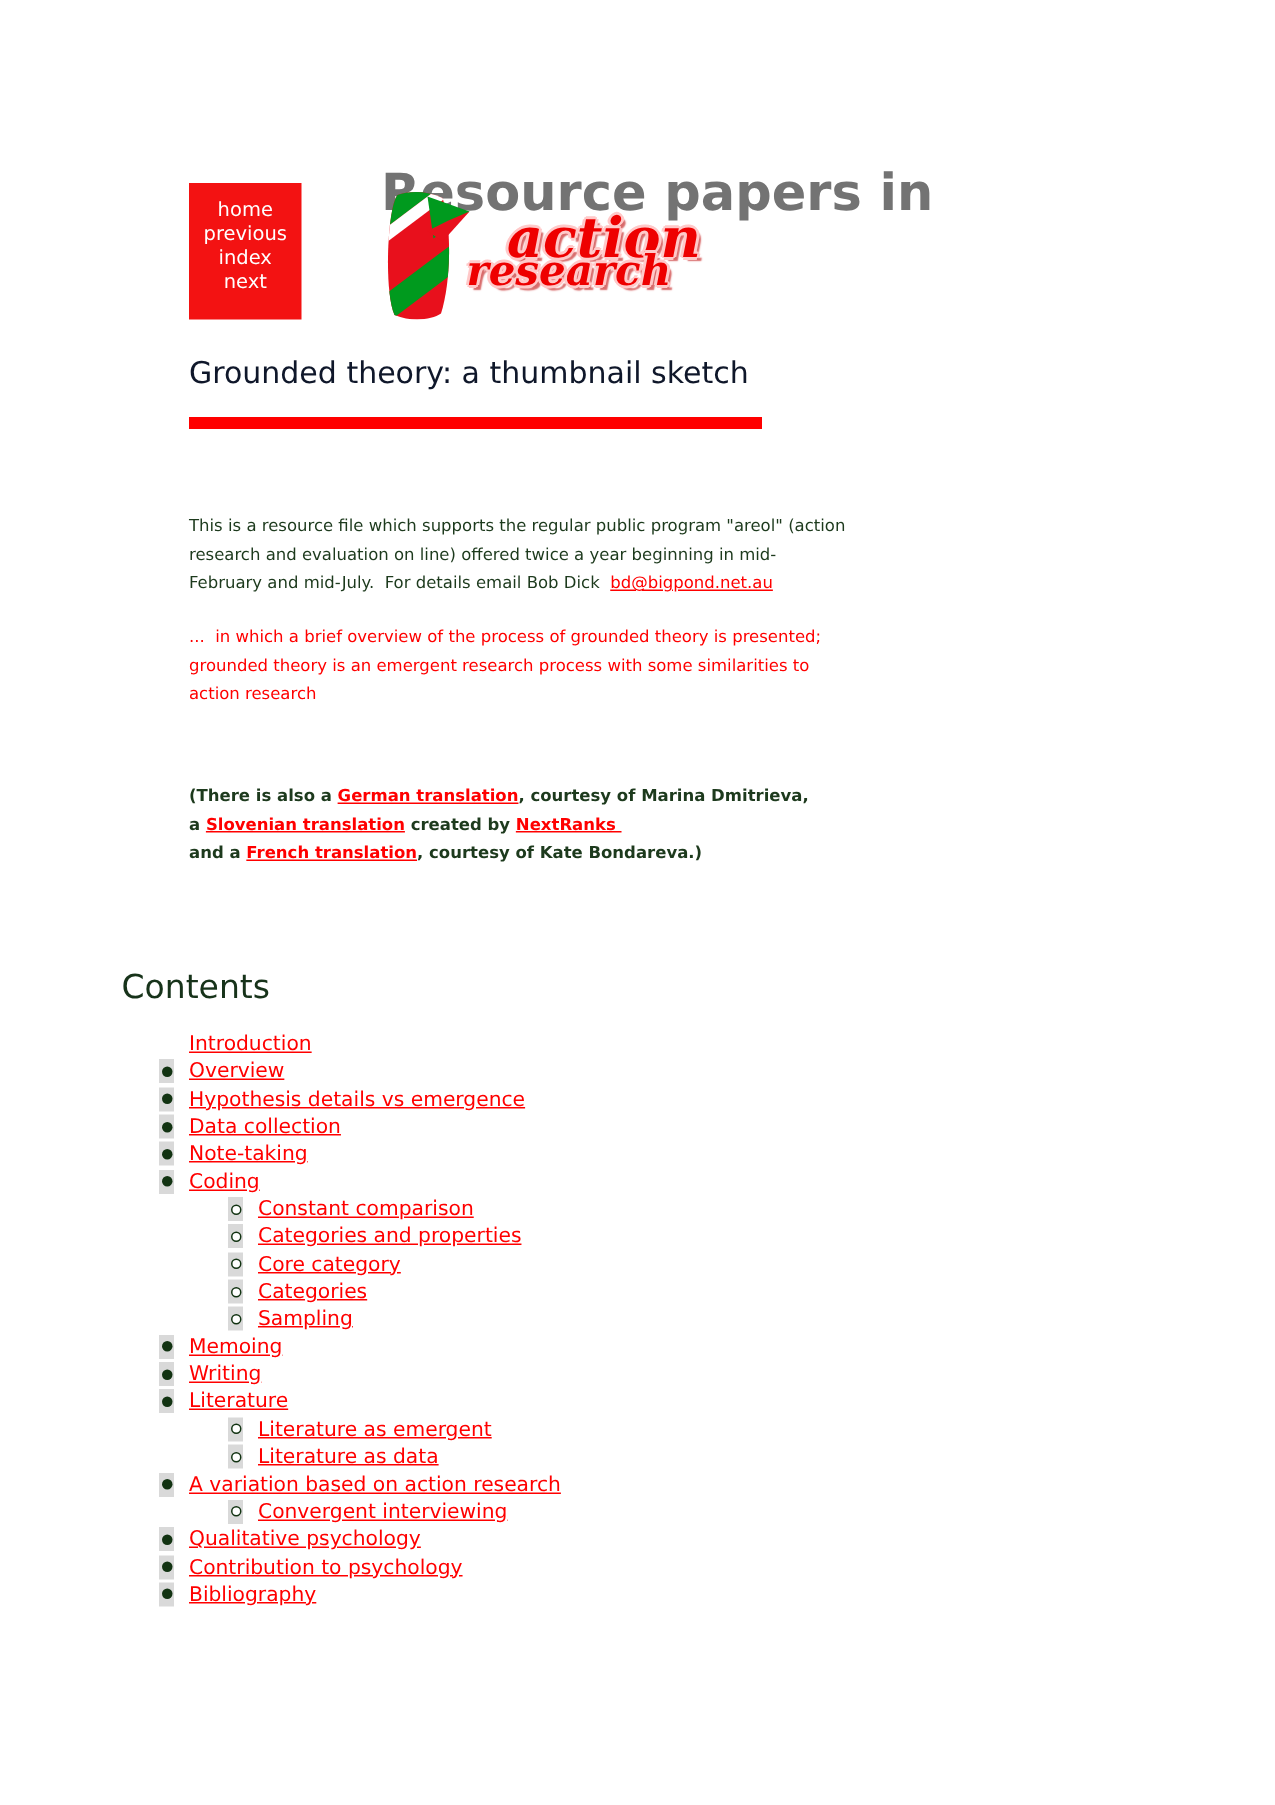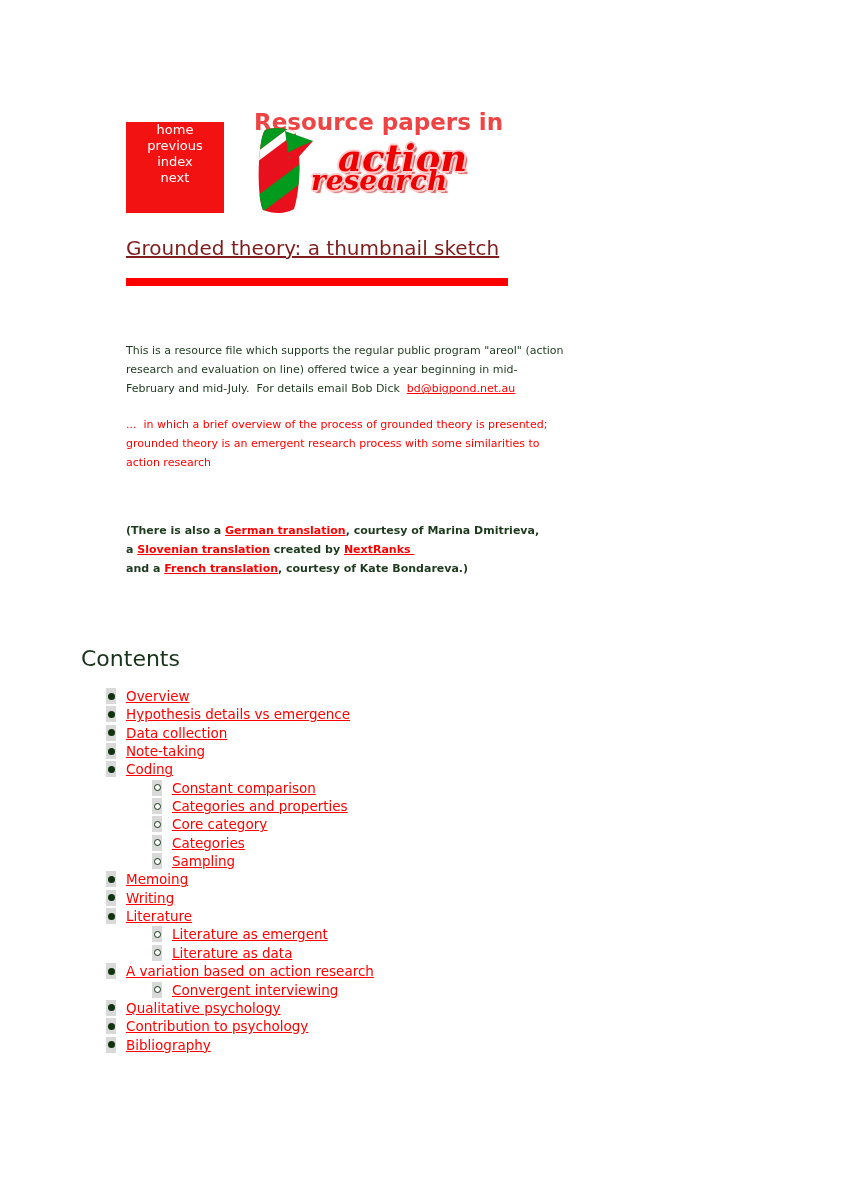--- a/index.html
+++ b/index.html
@@ -5,48 +5,48 @@
   html,body{margin:0;padding:0;}
   body{
     width:850px;height:1203px;position:relative;background:#ffffff;
     font-family:"DejaVu Sans", sans-serif;color:#1d3a1d;overflow:hidden;
   }
   a{cursor:pointer;}
   .red-link{color:#ff0000;text-decoration:underline;}
 
   
   .nav-box{
-    position:absolute;left:126px;top:122px;width:98px;height:91px;
-    background:#f31212;text-align:center;box-sizing:border-box;
+    position:absolute;left:126px;top:122px;width:75px;height:91px;
+    background:#f31212;text-align:center;box-sizing:border-box;padding-top:11px;
   }
   .nav-box a{
     display:block;color:#ffffff;text-decoration:none;
     font-size:13px;line-height:16px;font-family:"DejaVu Sans", sans-serif;
   }
 
   
   .logo-topline{
     position:absolute;left:254px;top:109px;
-    font-size:23px;font-weight:bold;color:#ef4444;letter-spacing:0px;
+    font-size:34px;font-weight:bold;color:#737373;letter-spacing:0px;
   }
   .logo-icon{position:absolute;left:255px;top:127px;width:64px;height:86px;}
   .logo-script{
     position:absolute;font-family:"DejaVu Serif", serif;font-style:italic;font-weight:bold;
     color:#ee0000;white-space:nowrap;
     text-shadow:
       -2px 0 0 #ffc9c9, 2px 0 0 #ffc9c9, 0 -2px 0 #ffc9c9, 0 2px 0 #ffc9c9,
       -1px -1px 0 #ffc9c9, 1px -1px 0 #ffc9c9, -1px 1px 0 #ffc9c9, 1px 1px 0 #ffc9c9,
       3px 3px 1px #d86a6a;
   }
   .logo-action{left:338px;top:136px;font-size:37px;}
   .logo-research{left:311px;top:164px;font-size:28px;}
 
   
   .page-title{
-    position:absolute;left:126px;top:236px;font-size:20px;line-height:24px;color:#7f1d1d;text-decoration:underline;
+    position:absolute;left:126px;top:236px;font-size:20px;line-height:24px;color:#0f172a;
   }
   .red-rule{position:absolute;left:126px;top:278px;width:382px;height:8px;background:#ff0000;}
 
   
   .para{
     position:absolute;left:126px;width:700px;
     font-size:11px;line-height:19.2px;white-space:pre-wrap;
   }
   .para-intro{top:341px;color:#1d3a1d;}
   .para-note{top:415px;color:#ff0000;}
@@ -107,20 +107,21 @@
 
 <div class="page-title">Grounded theory: a thumbnail sketch</div>
 <div class="red-rule"></div>
 
 <div class="para para-intro">This is a resource file which supports the regular public program "areol" (action<br>research and evaluation on line) offered twice a year beginning in mid-<br>February and mid-July.  For details email Bob Dick  <a class="red-link">bd@bigpond.net.au</a></div>
 <div class="para para-note">...  in which a brief overview of the process of grounded theory is presented;<br>grounded theory is an emergent research process with some similarities to<br>action research</div>
 <div class="para para-trans">(There is also a <a class="red-link">German translation</a>, courtesy of Marina Dmitrieva,<br>a <a class="red-link">Slovenian translation</a> created by <a class="red-link">NextRanks </a><br>and a <a class="red-link">French translation</a>, courtesy of Kate Bondareva.)</div>
 
 <div class="contents-heading">Contents</div>
 <ul class="contents-list" id="contents-list">
+    <li class="lvl1 bullet-none"><span class="toc-label"><a>Introduction</a></span></li>
     <li class="lvl1 bullet-disc"><span class="marker">
         <span class="dot"></span>
       </span><span class="toc-label"><a>Overview</a></span></li>
     <li class="lvl1 bullet-disc"><span class="marker">
         <span class="dot"></span>
       </span><span class="toc-label"><a>Hypothesis details vs emergence</a></span></li>
     <li class="lvl1 bullet-disc"><span class="marker">
         <span class="dot"></span>
       </span><span class="toc-label"><a>Data collection</a></span></li>
     <li class="lvl1 bullet-disc"><span class="marker">

